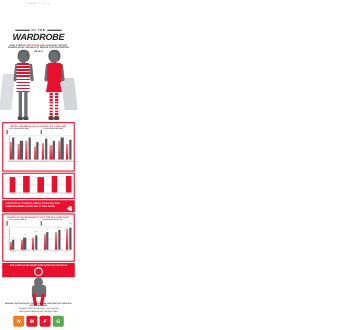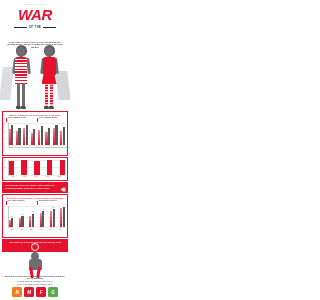--- a/index.html
+++ b/index.html
@@ -119,26 +119,26 @@
   .logos{position:absolute;left:0;width:70px;display:flex;justify-content:center;gap:2px;}
   .logo{width:10px;height:10px;border-radius:1.5px;display:flex;align-items:center;
         justify-content:center;color:#fff;font-size:4.5px;font-weight:bold;font-style:italic;}
 </style>
 </head>
 <body>
 
 <div class="poster">
 
   <div class="kicker">brought to you by</div>
-  <div class="title-war">WAR</div>
   <div class="ofthe-wrap">
     <span class="rule"></span>
     <span class="ofthe">OF THE</span>
     <span class="rule"></span>
   </div>
+  <div class="title-wardrobe">WARDROBE</div>
   <div class="subtitle">
     <span>HOW A RETAIL </span><span class="hl">PRICE WAR</span><span> HAS CHANGED THE WAY WOMEN SHOP, AND WHAT IT MEANS FOR THE BRANDS WE BUY</span>
   </div>
 
   <div class="hero">
     <div class="bg-l"></div>
     <div class="bg-r"></div>
 
     <div class="fig left">
       <div class="hair"></div>

